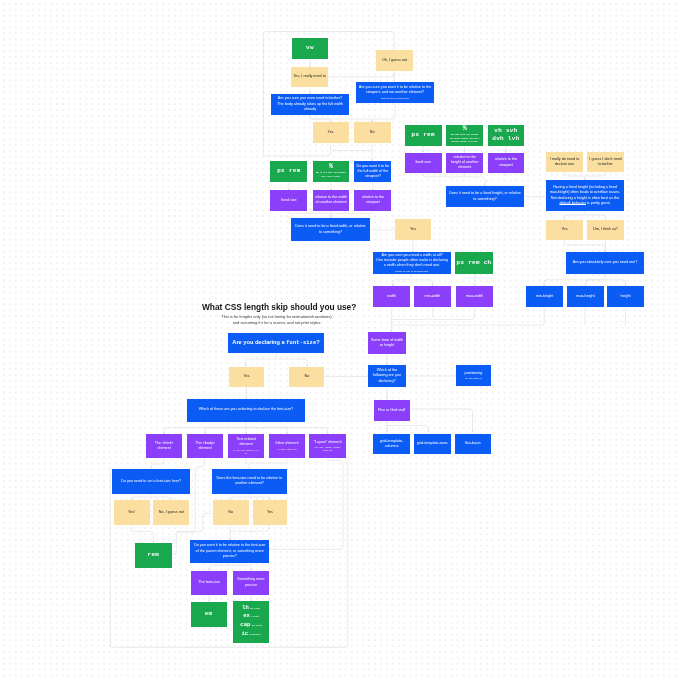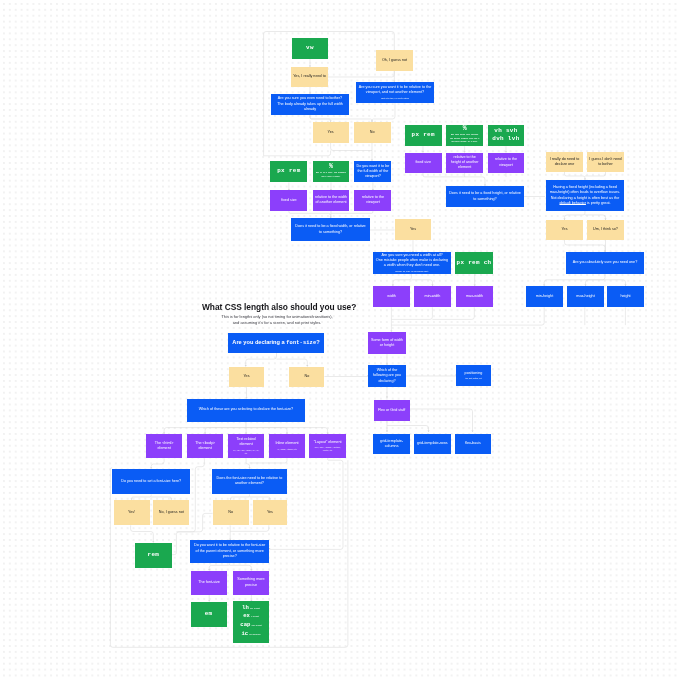--- a/index.html
+++ b/index.html
@@ -168,21 +168,21 @@
 <polygon points="268.9,498.4 271.1,498.4 270,499.8" fill="#d6d6d6"></polygon>
 <polygon points="229.1,538.8 231.3,538.8 230.2,540.2" fill="#d6d6d6"></polygon>
 <polygon points="152.2,541.2 154.4,541.2 153.3,542.6" fill="#d6d6d6"></polygon>
 <polygon points="208.1,569.1 210.3,569.1 209.2,570.5" fill="#d6d6d6"></polygon>
 <polygon points="250.3,569.1 252.5,569.1 251.4,570.5" fill="#d6d6d6"></polygon>
 <polygon points="208.1,600.2 210.3,600.2 209.2,601.6" fill="#d6d6d6"></polygon>
 <polygon points="250.3,600 252.5,600 251.4,601.4" fill="#d6d6d6"></polygon>
 </svg>
 
 <div id="canvas">
-  <div class="title" style="left:202px;top:302px;">What CSS length also should you use?</div>
+  <div class="title" style="left:202px;top:302px;">What CSS length skip should you use?</div>
   <div class="sub" style="left:152px;top:313.5px;width:250px;">
     <div>This is for lengths only (so not timing for animations/transitions),</div>
     <div>and assuming it's for a screen, and not print styles.</div>
   </div>
 <div class="node green mono" style="left:292px;top:38px;width:36px;height:21px;">
       <div>vw</div>
     </div>
 <div class="node yellow lbl" style="left:291px;top:67px;width:37px;height:20px;">
       <div>Yes, I really need to</div>
     </div>

